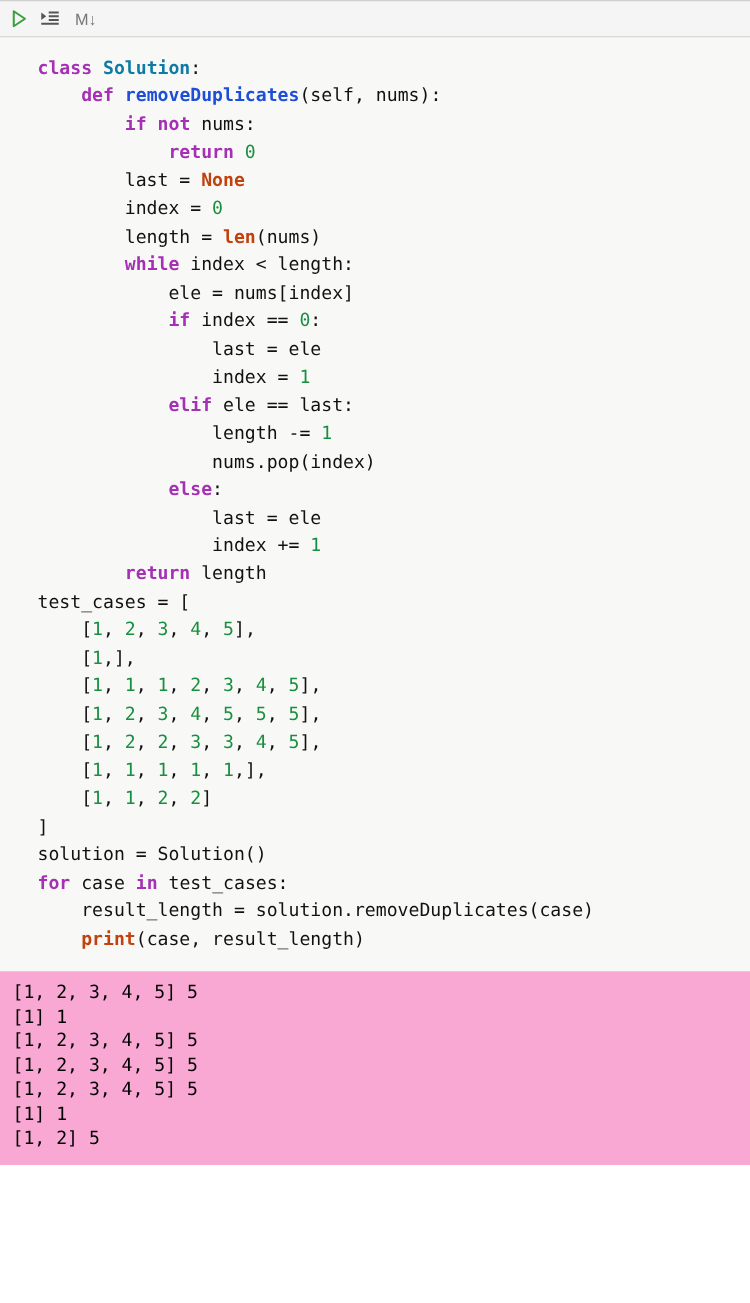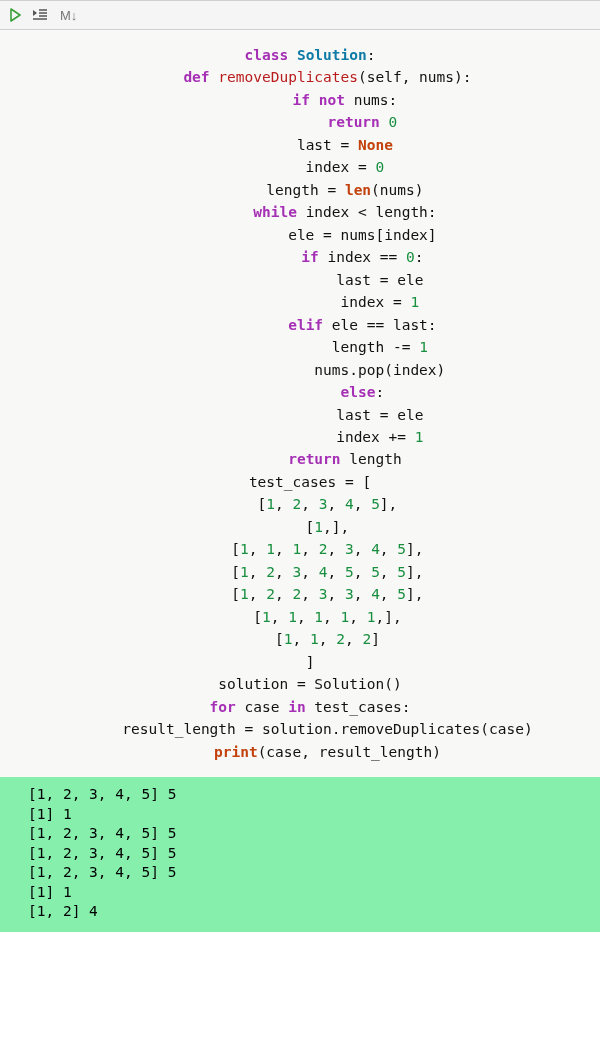--- a/index.html
+++ b/index.html
@@ -33,32 +33,31 @@
     font-family: "Helvetica Neue", Arial, sans-serif;
     font-size: 13px;
     margin-left: 2px;
   }
   .code-cell {
     background: #f8f8f6;
     padding: 14px 10px 14px 30px;
     line-height: 1.55;
     white-space: pre;
     overflow: hidden;
-    text-align: center;
   }
   .output-cell {
-    background: #86efac;
-    padding: 8px 10px 10px 28px;
+    background: #f9a8d4;
+    padding: 8px 10px 10px 10px;
     line-height: 1.35;
     white-space: pre;
   }
   
   .kw   { color: #a52fb5; font-weight: bold; }   
   .cls  { color: #0e7ba6; font-weight: bold; }   
-  .fn   { color: #b91c1c; font-weight: normal; }   
+  .fn   { color: #1d4ed8; font-weight: bold; }   
   .bi   { color: #c2410c; font-weight: bold; }   
   .num  { color: #188f3f; }
   .txt  { color: #111; }
 </style>
 </head>
 <body>
 
 <div class="toolbar">
   <span class="icon-btn">
     <svg width="14" height="14" viewBox="0 0 14 14">
@@ -72,13 +71,13 @@
       <line x1="7" y1="5" x2="15" y2="5" stroke="#555" stroke-width="1.5"></line>
       <line x1="7" y1="8" x2="15" y2="8" stroke="#555" stroke-width="1.5"></line>
       <line x1="1" y1="11" x2="15" y2="11" stroke="#555" stroke-width="1.5"></line>
     </svg>
   </span>
   <span class="md-label">M↓</span>
 </div>
 
 <div class="code-cell" id="code-container"><div><span class="kw">class</span><span class="txt"> </span><span class="cls">Solution</span><span class="txt">:</span></div><div><span class="txt">    </span><span class="kw">def</span><span class="txt"> </span><span class="fn">removeDuplicates</span><span class="txt">(self, nums):</span></div><div><span class="txt">        </span><span class="kw">if</span><span class="txt"> </span><span class="kw">not</span><span class="txt"> nums:</span></div><div><span class="txt">            </span><span class="kw">return</span><span class="txt"> </span><span class="num">0</span></div><div><span class="txt">        last = </span><span class="bi">None</span></div><div><span class="txt">        index = </span><span class="num">0</span></div><div><span class="txt">        length = </span><span class="bi">len</span><span class="txt">(nums)</span></div><div><span class="txt">        </span><span class="kw">while</span><span class="txt"> index &lt; length:</span></div><div><span class="txt">            ele = nums[index]</span></div><div><span class="txt">            </span><span class="kw">if</span><span class="txt"> index == </span><span class="num">0</span><span class="txt">:</span></div><div><span class="txt">                last = ele</span></div><div><span class="txt">                index = </span><span class="num">1</span></div><div><span class="txt">            </span><span class="kw">elif</span><span class="txt"> ele == last:</span></div><div><span class="txt">                length -= </span><span class="num">1</span></div><div><span class="txt">                nums.pop(index)</span></div><div><span class="txt">            </span><span class="kw">else</span><span class="txt">:</span></div><div><span class="txt">                last = ele</span></div><div><span class="txt">                index += </span><span class="num">1</span></div><div><span class="txt">        </span><span class="kw">return</span><span class="txt"> length</span></div><div><span class="txt">test_cases = [</span></div><div><span class="txt">    [</span><span class="num">1</span><span class="txt">, </span><span class="num">2</span><span class="txt">, </span><span class="num">3</span><span class="txt">, </span><span class="num">4</span><span class="txt">, </span><span class="num">5</span><span class="txt">],</span></div><div><span class="txt">    [</span><span class="num">1</span><span class="txt">,],</span></div><div><span class="txt">    [</span><span class="num">1</span><span class="txt">, </span><span class="num">1</span><span class="txt">, </span><span class="num">1</span><span class="txt">, </span><span class="num">2</span><span class="txt">, </span><span class="num">3</span><span class="txt">, </span><span class="num">4</span><span class="txt">, </span><span class="num">5</span><span class="txt">],</span></div><div><span class="txt">    [</span><span class="num">1</span><span class="txt">, </span><span class="num">2</span><span class="txt">, </span><span class="num">3</span><span class="txt">, </span><span class="num">4</span><span class="txt">, </span><span class="num">5</span><span class="txt">, </span><span class="num">5</span><span class="txt">, </span><span class="num">5</span><span class="txt">],</span></div><div><span class="txt">    [</span><span class="num">1</span><span class="txt">, </span><span class="num">2</span><span class="txt">, </span><span class="num">2</span><span class="txt">, </span><span class="num">3</span><span class="txt">, </span><span class="num">3</span><span class="txt">, </span><span class="num">4</span><span class="txt">, </span><span class="num">5</span><span class="txt">],</span></div><div><span class="txt">    [</span><span class="num">1</span><span class="txt">, </span><span class="num">1</span><span class="txt">, </span><span class="num">1</span><span class="txt">, </span><span class="num">1</span><span class="txt">, </span><span class="num">1</span><span class="txt">,],</span></div><div><span class="txt">    [</span><span class="num">1</span><span class="txt">, </span><span class="num">1</span><span class="txt">, </span><span class="num">2</span><span class="txt">, </span><span class="num">2</span><span class="txt">]</span></div><div><span class="txt">]</span></div><div><span class="txt">solution = Solution()</span></div><div><span class="kw">for</span><span class="txt"> case </span><span class="kw">in</span><span class="txt"> test_cases:</span></div><div><span class="txt">    result_length = solution.removeDuplicates(case)</span></div><div><span class="txt">    </span><span class="bi">print</span><span class="txt">(case, result_length)</span></div></div>
 
-<div class="output-cell" id="output-container"><div>[1, 2, 3, 4, 5] 5</div><div>[1] 1</div><div>[1, 2, 3, 4, 5] 5</div><div>[1, 2, 3, 4, 5] 5</div><div>[1, 2, 3, 4, 5] 5</div><div>[1] 1</div><div>[1, 2] 4</div></div>
+<div class="output-cell" id="output-container"><div>[1, 2, 3, 4, 5] 5</div><div>[1] 1</div><div>[1, 2, 3, 4, 5] 5</div><div>[1, 2, 3, 4, 5] 5</div><div>[1, 2, 3, 4, 5] 5</div><div>[1] 1</div><div>[1, 2] 5</div></div>
 
 </body></html>

